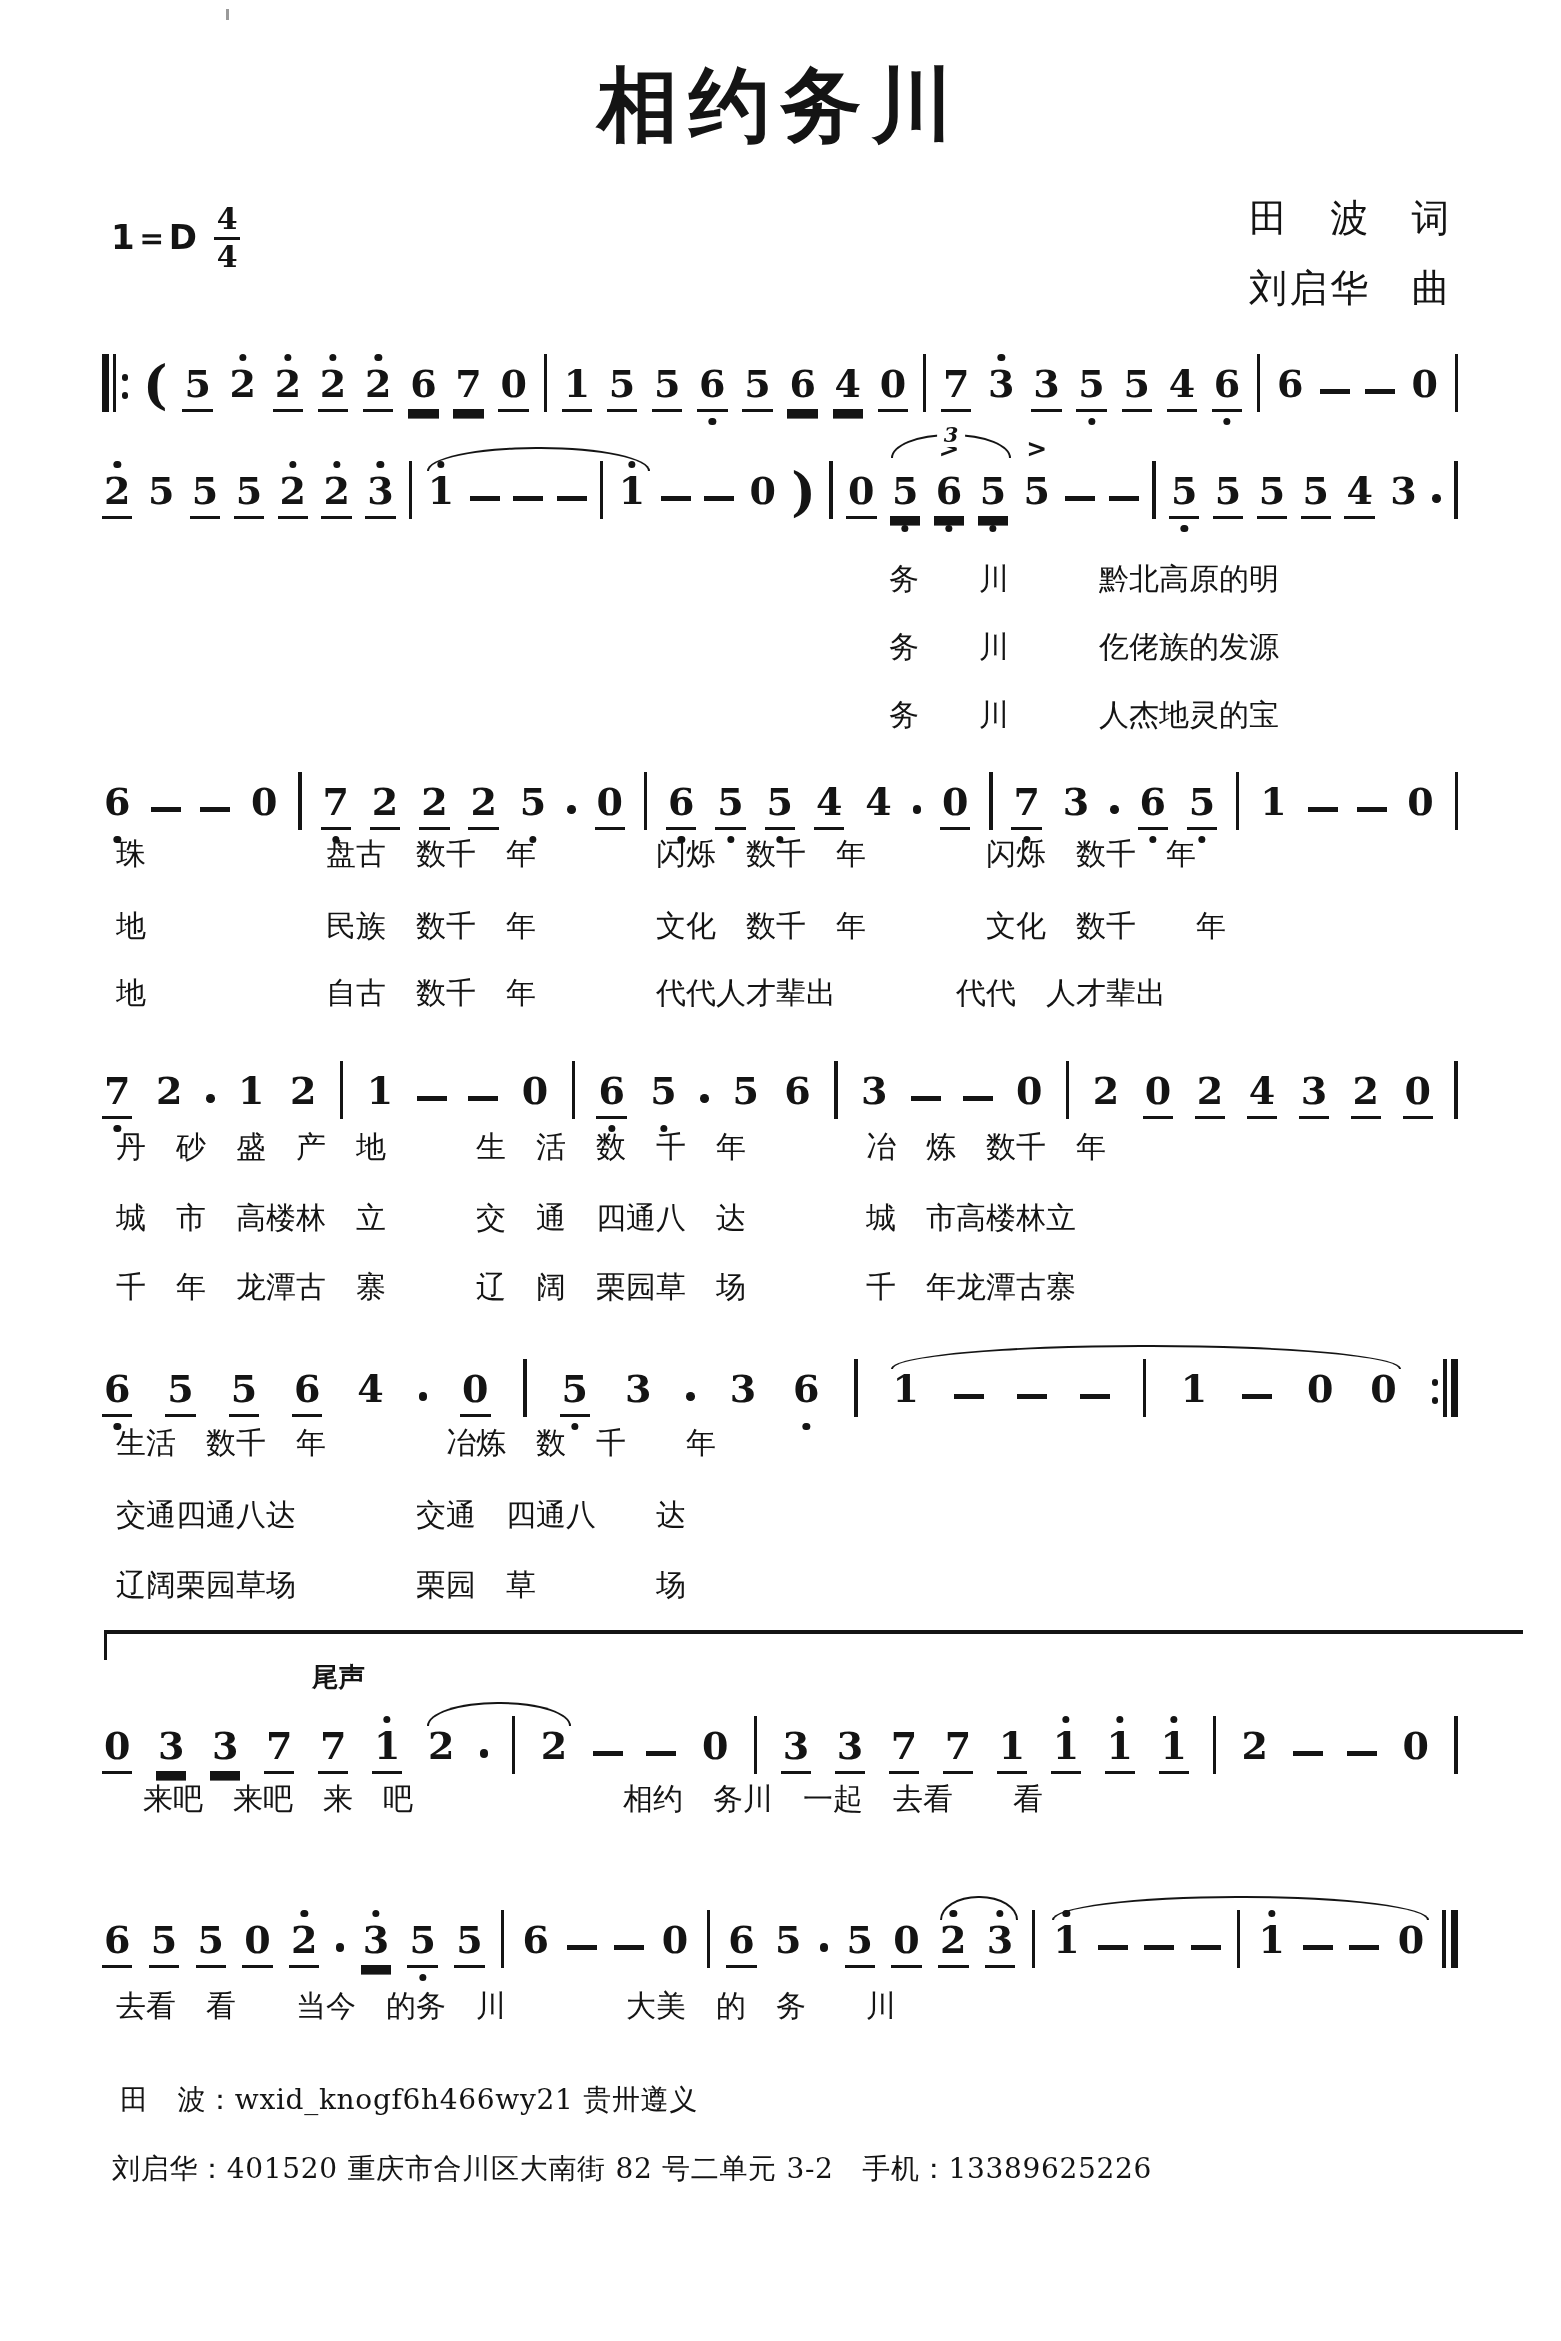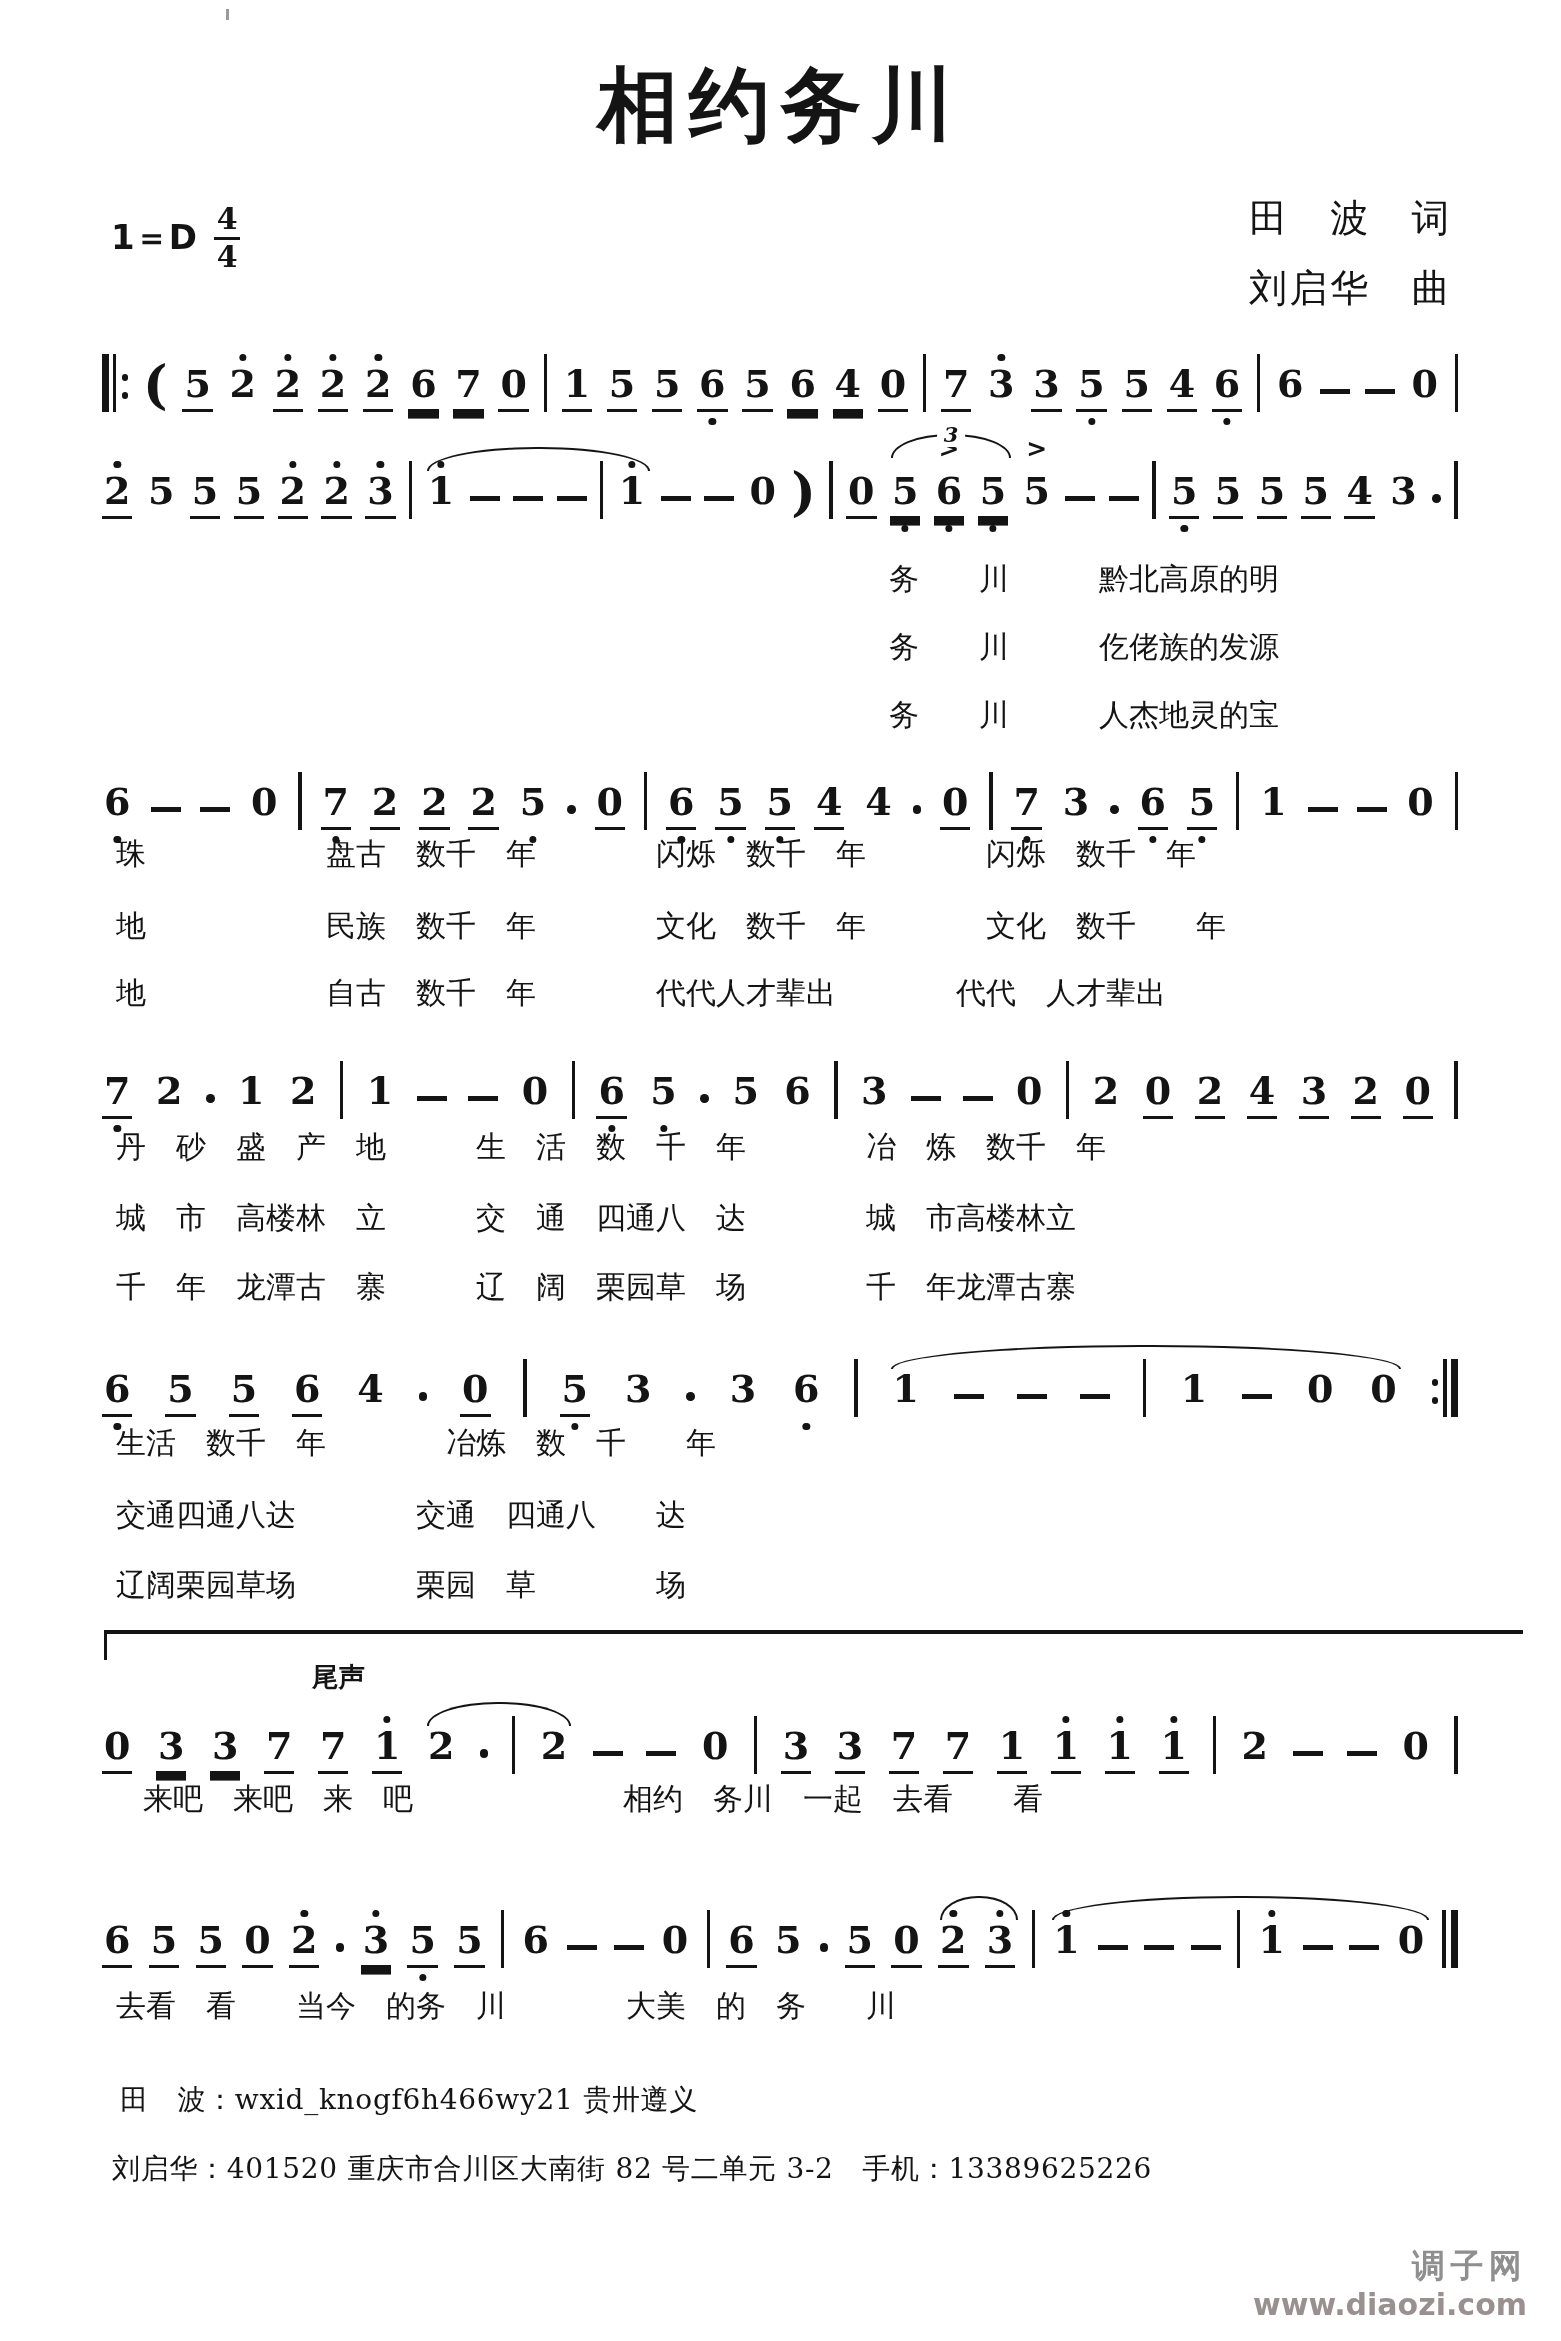--- a/index.html
+++ b/index.html
@@ -812,18 +812,14 @@
         </span>
         <div class="arc" style="left: 838px; width: 74px; top: -9.3px;"></div>
         <div class="arc" style="left: 950px; width: 373px; top: -9.3px;"></div>
       </div>
       <div class="lyric" style="top: 1986px; left: 116px;">去看　看　　当今　的务　川　　　　大美　的　务　　川</div>
     </div>
 
   <div class="footer-line" style="left:120px;top:2081px;">田　波：wxid_knogf6h466wy21 贵卅遵义</div>
   <div class="footer-line" style="left:112px;top:2150px;">刘启华：401520 重庆市合川区大南街 82 号二单元 3-2　手机：13389625226</div>
 
-  <div class="wm">
-    <div class="wm-name">调子网</div>
-    <div class="wm-url">www.diaozi.com</div>
-  </div>
 </div>
 
 
 </body></html>

